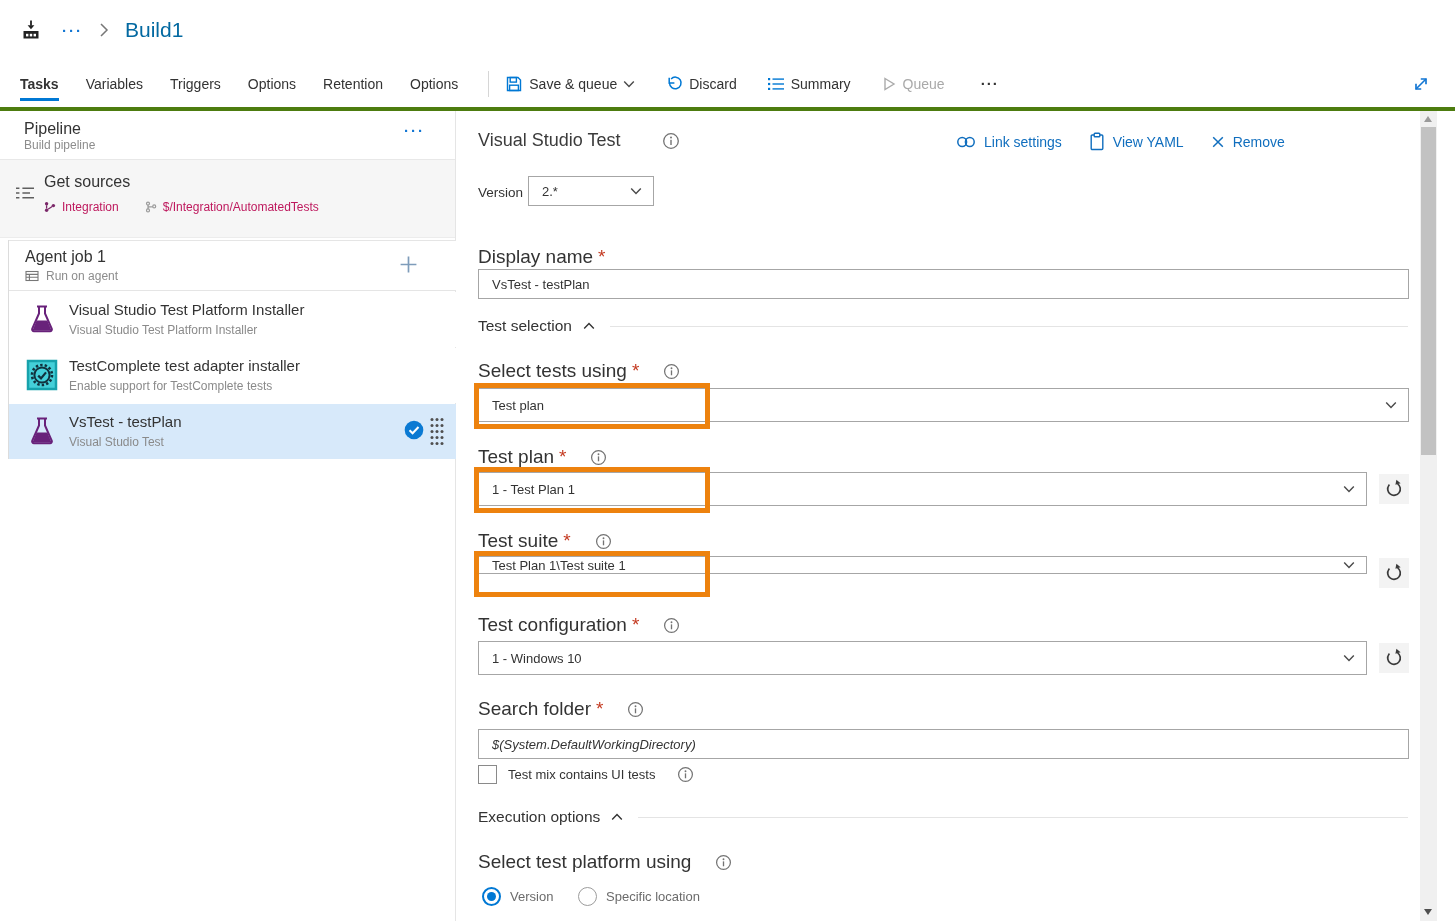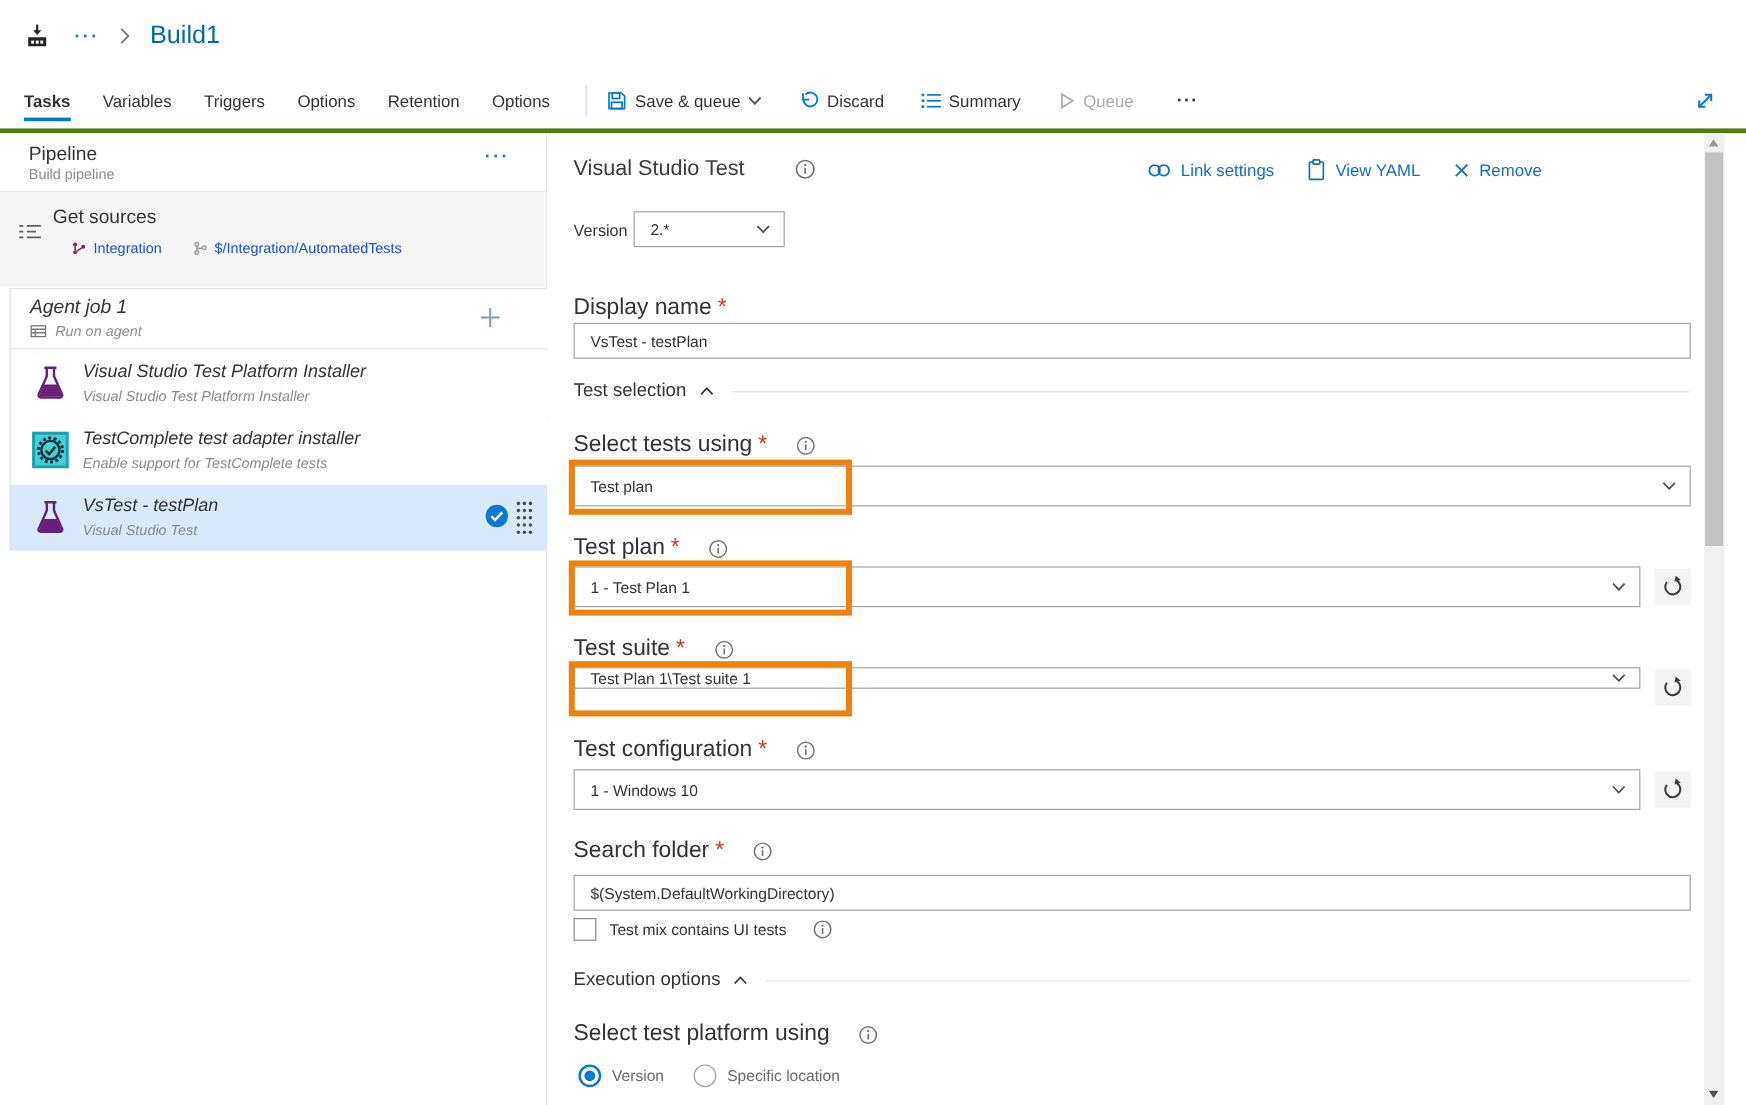--- a/index.html
+++ b/index.html
@@ -37,25 +37,25 @@
            border-right:1px solid #e5e5e5;background:#fff;}
 
   .pl-head{position:relative;height:49px;border-bottom:1px solid #e8e8e8;padding:9px 0 0 24px;box-sizing:border-box;}
   .pl-title{font-size:16px;color:#333;}
   .pl-sub{font-size:12px;color:#8c8c8c;margin-top:0;}
   .pl-head .more-dots{position:absolute;right:30px;top:11px;}
 
   .get-sources{position:relative;height:78px;background:#f6f6f6;border-bottom:1px solid #ececec;box-sizing:border-box;}
   .gs-icon{position:absolute;left:15px;top:25px;display:flex;}
   .gs-title{position:absolute;left:44px;top:13px;font-size:16px;color:#333;}
-  .gs-meta{position:absolute;left:60px;top:40px;display:flex;align-items:center;font-size:12px;color:#1d4ed8;}
+  .gs-meta{position:absolute;left:44px;top:40px;display:flex;align-items:center;font-size:12px;color:#be185d;}
   .gs-meta .mico{display:flex;margin-right:6px;}
   .gs-meta .sep{width:26px;}
 
-  .job-wrap{position:absolute;left:8px;top:129px;width:447px;border-left:1px solid #dcdcdc;font-style:italic;}
+  .job-wrap{position:absolute;left:8px;top:129px;width:447px;border-left:1px solid #dcdcdc;}
   .job-head{position:relative;height:51px;border-top:1px solid #e5e5e5;border-bottom:1px solid #e5e5e5;
             box-sizing:border-box;padding:7px 0 0 16px;background:#fff;}
   .job-title{font-size:16px;color:#333;}
   .job-sub{display:flex;align-items:center;gap:7px;font-size:12px;color:#8c8c8c;margin-top:3px;}
   .plus-btn{position:absolute;right:38px;top:14px;background:none;border:none;padding:0;}
 
   .task{position:relative;height:55px;margin-top:1px;background:#fff;}
   .task.selected{background:#d7e9fa;}
   .task-icon{position:absolute;left:17px;top:11px;}
   .task-title{position:absolute;left:60px;top:9px;font-size:15px;color:#333;white-space:nowrap;}
@@ -560,21 +560,21 @@
 
     <div class="lrow" style="top:587px;">
       <span>Search folder</span>
       <span class="req">*</span>
       <button class="ib">
           <svg width="17" height="17">
             <use href="#i-info"></use>
           </svg>
         </button>
     </div>
-    <div class="box" style="top:618px;width:931px;height:30px;">
+    <div class="box" style="top:618px;width:931px;height:30px;font-style:italic;">
       <span class="val">$(System.DefaultWorkingDirectory)</span>
     </div>
 
     <div class="cbrow">
       <span class="cbox"></span>
       <span class="cb-lbl">Test mix contains UI tests</span>
       <button class="ib">
           <svg width="17" height="17">
             <use href="#i-info"></use>
           </svg>

